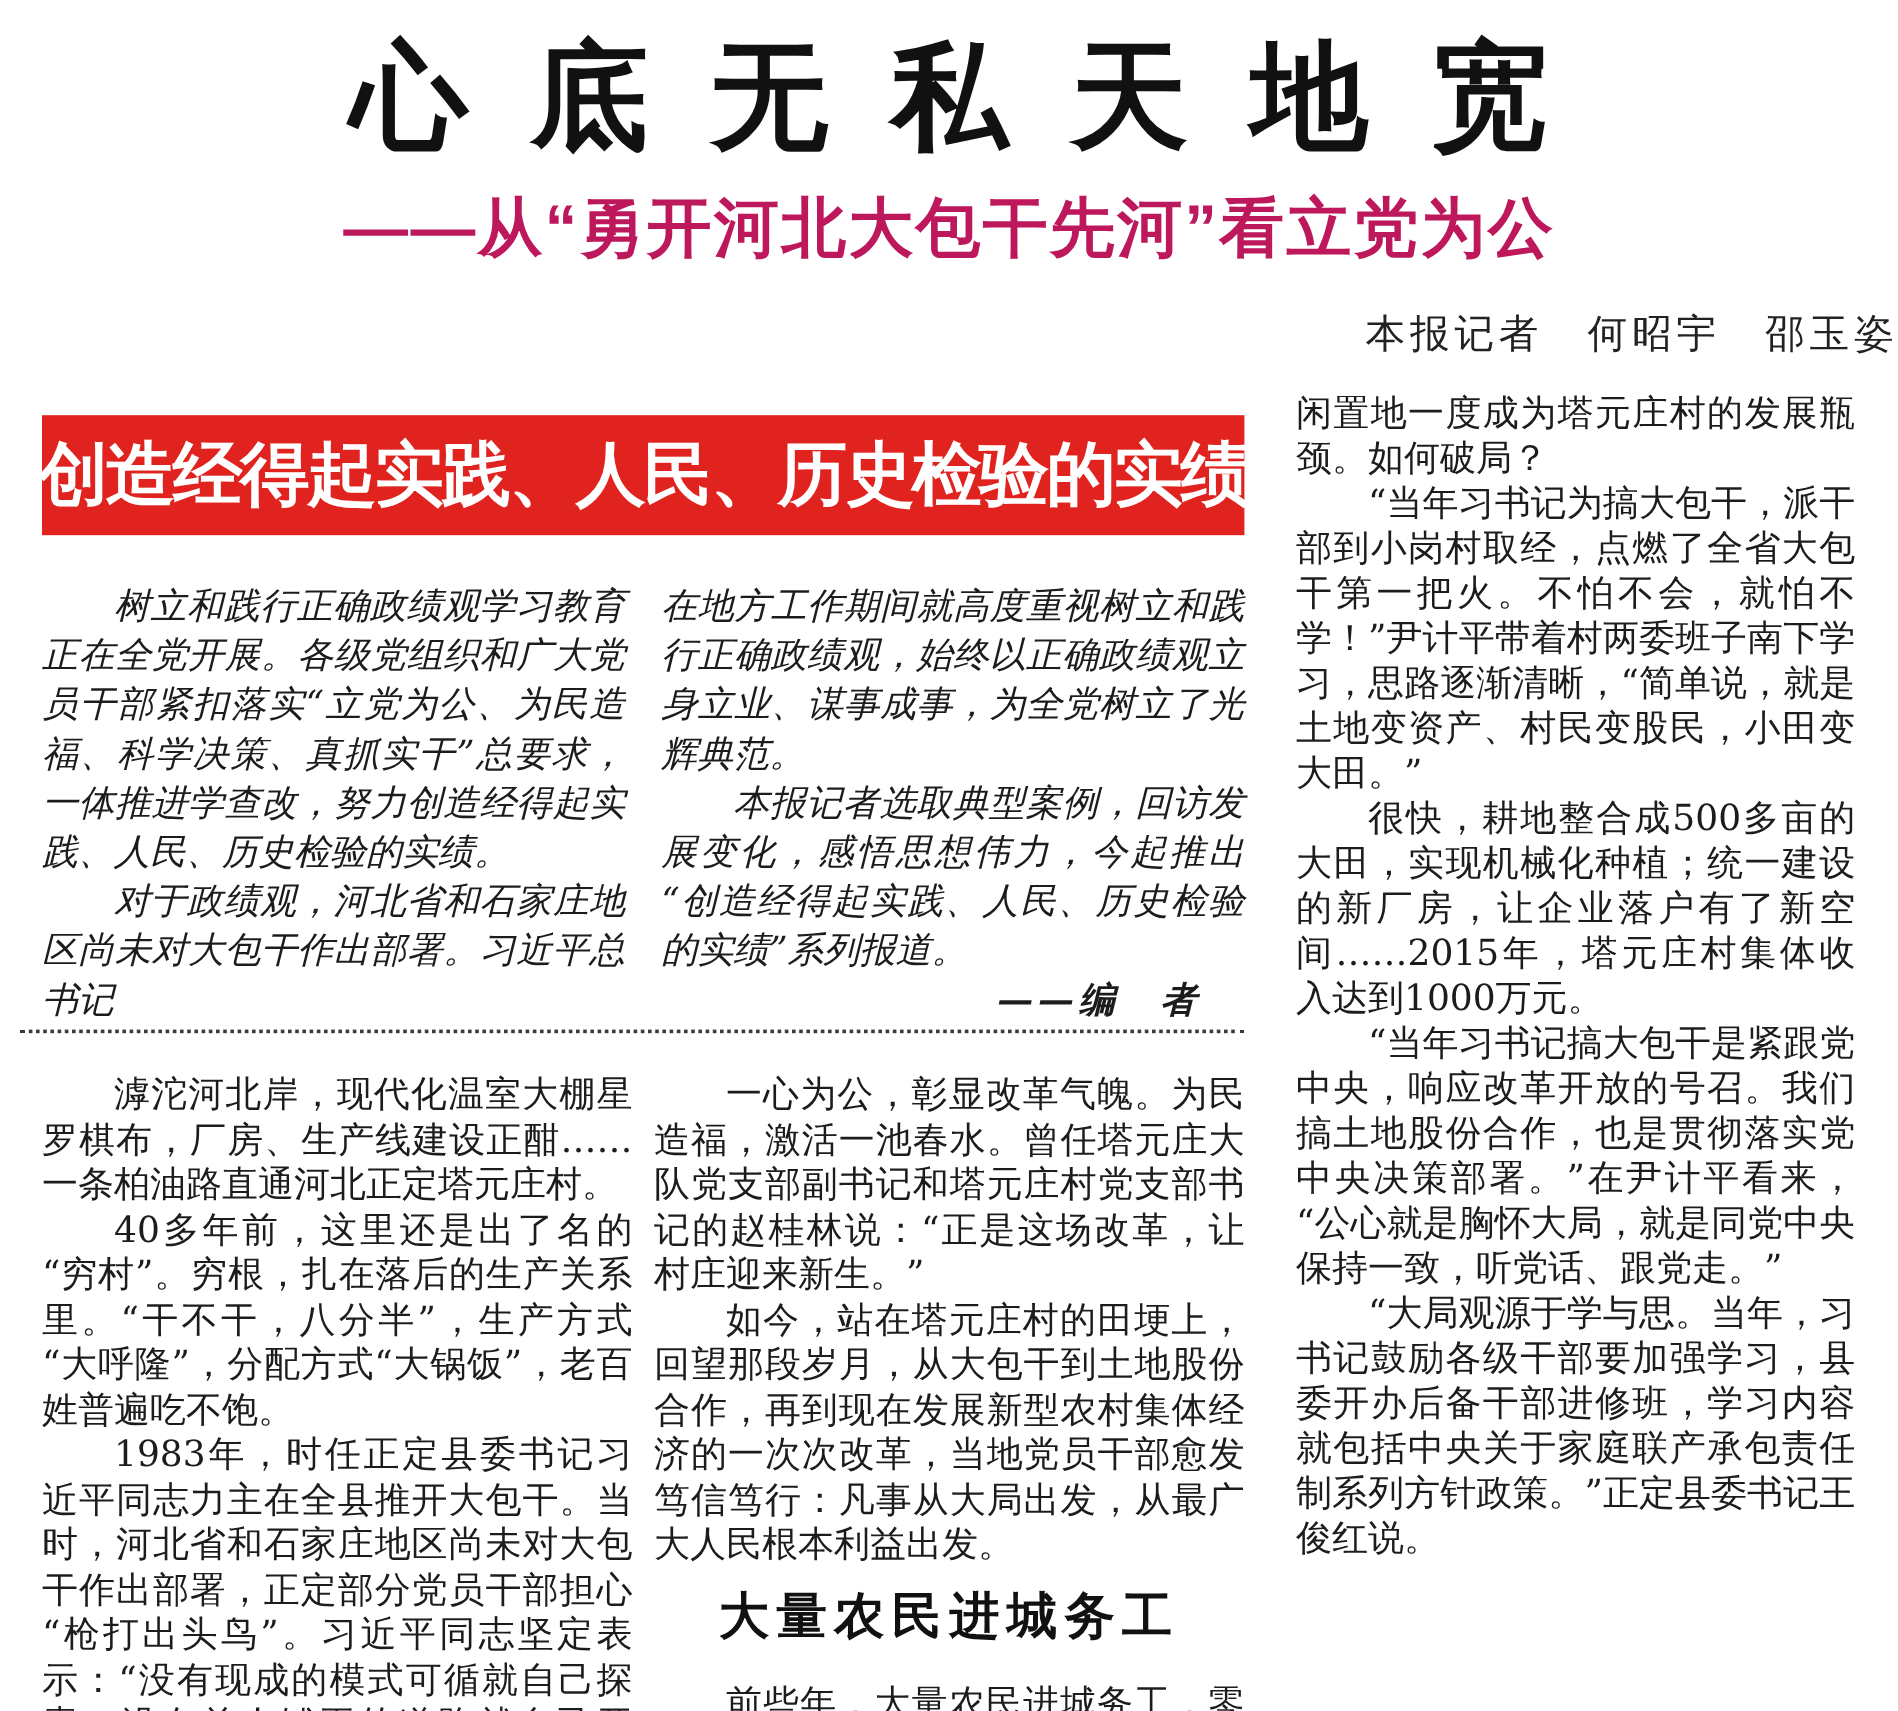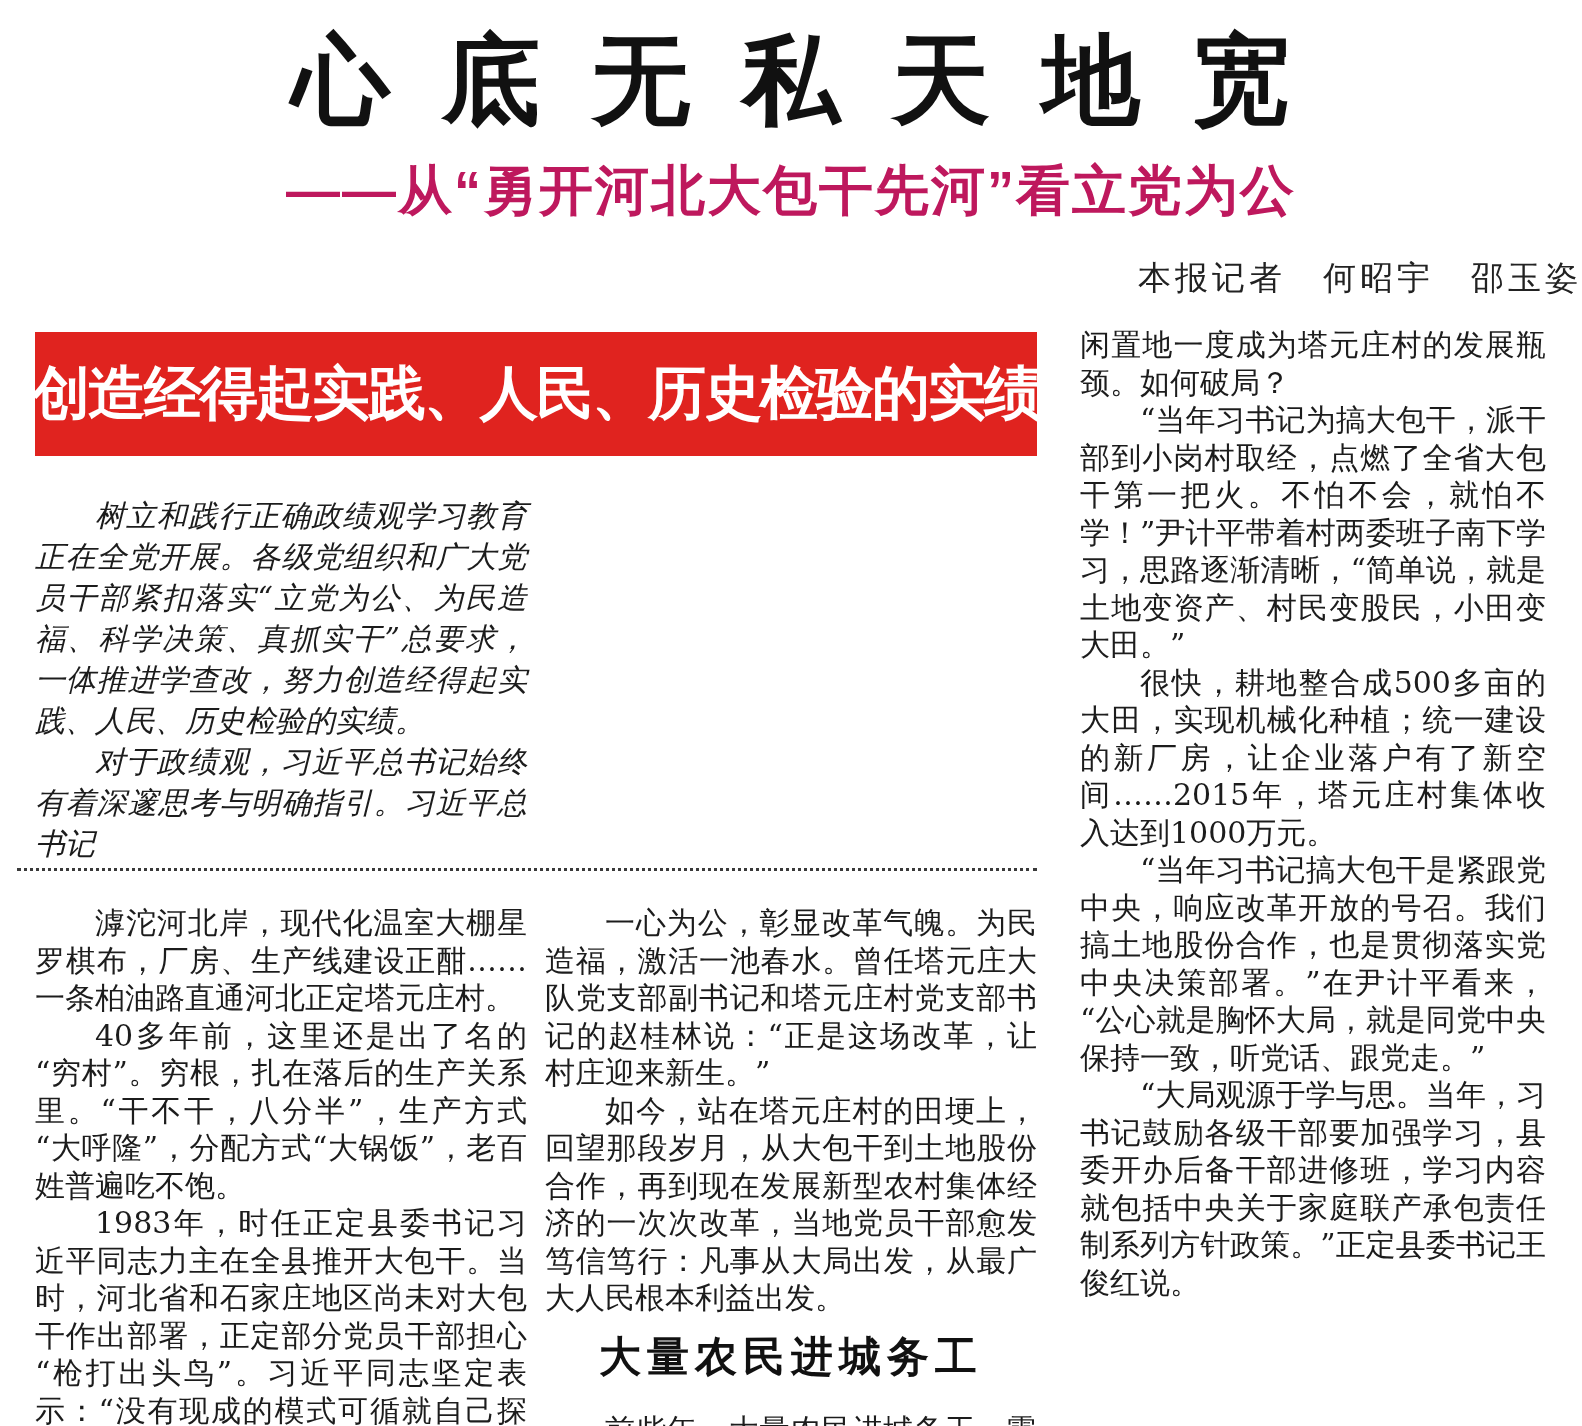--- a/index.html
+++ b/index.html
@@ -59,31 +59,32 @@
   }
 
   
   .left-region {
     position: absolute;
     left: 35px;
     top: 332px;
     width: 1002px;
   }
   .banner {
-    height: 124px;
+    height: 100px;
     background: #e0231f;
     color: #ffffff;
     display: flex;
     align-items: center;
     justify-content: center;
     font-family: "Liberation Sans", sans-serif;
     font-weight: 900;
     font-size: 58px;
     letter-spacing: -2px;
     white-space: nowrap;
+    margin-top: 14px;
   }
   .intro-cols {
     display: flex;
     gap: 30px;
     margin-top: 39px;
     font-style: italic;
     font-size: 30px;
     line-height: 41px;
   }
   .intro-col {
@@ -154,21 +155,25 @@
 
   <div class="left-region">
 
     <div class="banner">
       <span>创造经得起实践、人民、历史检验的实绩</span>
     </div>
 
     <div class="intro-cols">
       <div class="intro-col">
         <p>树立和践行正确政绩观学习教育正在全党开展。各级党组织和广大党员干部紧扣落实“立党为公、为民造福、科学决策、真抓实干”总要求，一体推进学查改，努力创造经得起实践、人民、历史检验的实绩。</p>
-        <p>对于政绩观，习近平总书记始终有着深邃思考与明确指引。习近平总书记</p>
+        <p>对于政绩观，河北省和石家庄地区尚未对大包干作出部署。习近平总书记</p>
+      </div>
+      <div class="intro-col">
+        <p class="continuation">在地方工作期间就高度重视树立和践行正确政绩观，始终以正确政绩观立身立业、谋事成事，为全党树立了光辉典范。</p>
+        <p><span>本报记者选取典型案例，回访发展变化，感悟思想伟力，今起推出“创造经得起实践、人民、历史检验的实绩”系列报道。</span><span class="editor-sig">——编　者</span></p>
       </div>
     </div>
 
     <hr class="divider">
 
     <div class="body-cols">
       <div class="body-col">
         <p>滹沱河北岸，现代化温室大棚星罗棋布，厂房、生产线建设正酣……一条柏油路直通河北正定塔元庄村。</p>
         <p>40多年前，这里还是出了名的“穷村”。穷根，扎在落后的生产关系里。“干不干，八分半”，生产方式“大呼隆”，分配方式“大锅饭”，老百姓普遍吃不饱。</p>
         <p>1983年，时任正定县委书记习近平同志力主在全县推开大包干。当时，河北省和石家庄地区尚未对大包干作出部署，正定部分党员干部担心“枪打出头鸟”。习近平同志坚定表示：“没有现成的模式可循就自己探索，没有前人铺平的道路就自己开拓。要紧的是敢不敢迈出这一步。”</p>

